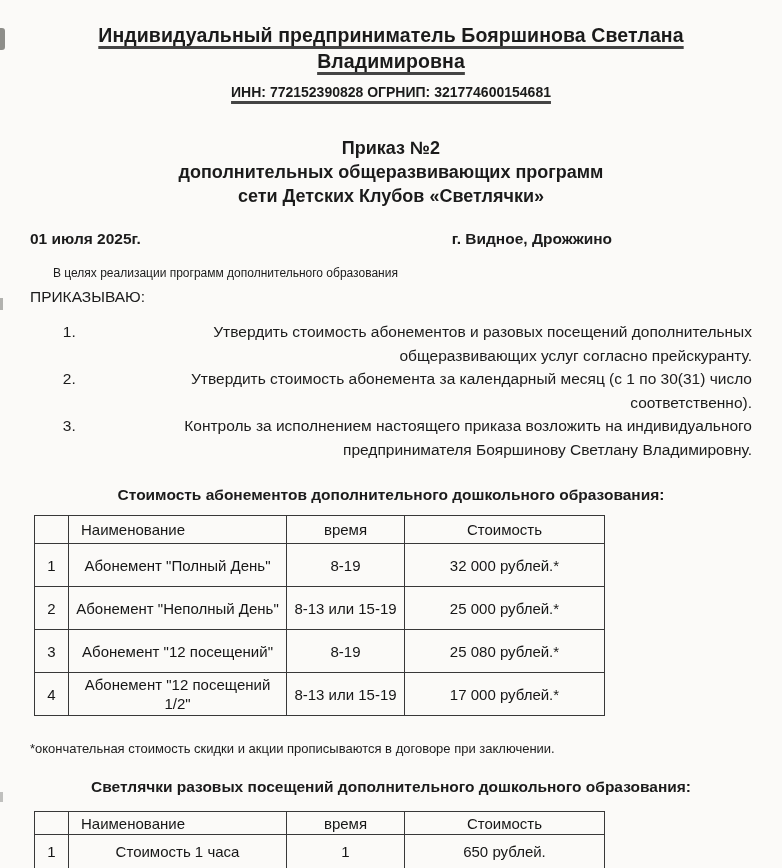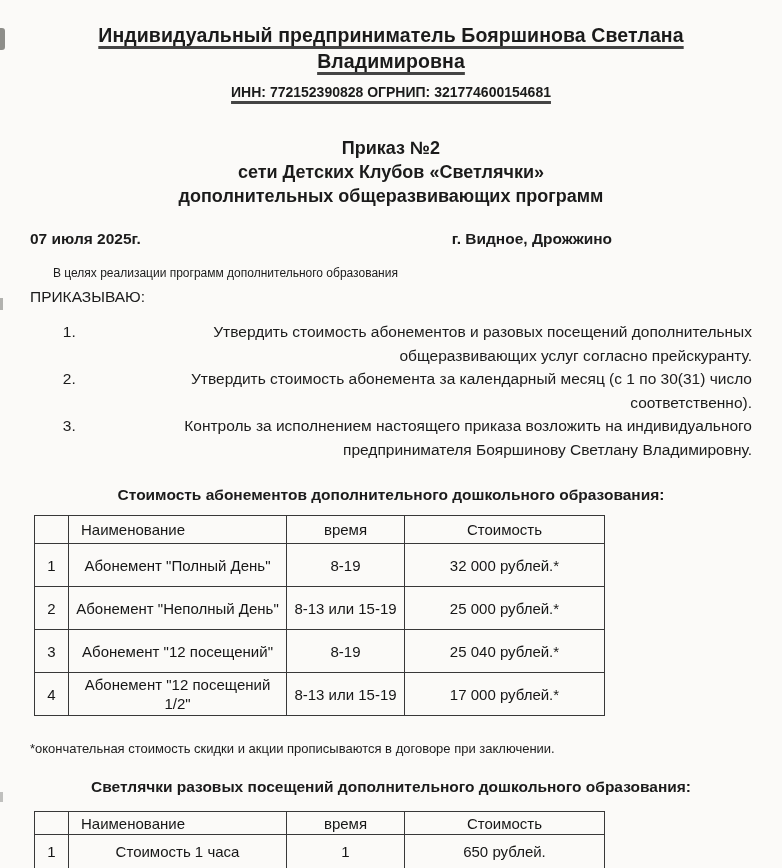--- a/index.html
+++ b/index.html
@@ -153,26 +153,26 @@
 
 <div class="page">
 
   <div class="doc-header">
     <div class="l1">Индивидуальный предприниматель Бояршинова Светлана Владимировна</div>
     <div class="l2">ИНН: 772152390828 ОГРНИП: 321774600154681</div>
   </div>
 
   <div class="order-title">
     <div>Приказ №2</div>
+    <div>дополнительных общеразвивающих программ</div>
     <div>сети Детских Клубов «Светлячки»</div>
-    <div>дополнительных общеразвивающих программ</div>
   </div>
 
   <div class="meta-row">
-    <span class="date">07 июля 2025г.</span>
+    <span class="date">01 июля 2025г.</span>
     <span class="place">г. Видное, Дрожжино</span>
   </div>
 
   <div class="intro">В целях реализации программ дополнительного образования</div>
   <div class="resolve">ПРИКАЗЫВАЮ:</div>
 
   <ol class="order-list">
     <li>Утвердить стоимость абонементов и разовых посещений дополнительных общеразвивающих услуг согласно прейскуранту.</li>
     <li>Утвердить стоимость абонемента за календарный месяц (с 1 по 30(31) число соответственно).</li>
     <li>Контроль за исполнением настоящего приказа возложить на индивидуального предпринимателя Бояршинову Светлану Владимировну.</li>
@@ -205,21 +205,21 @@
       <tr>
         <td>2</td>
         <td>Абонемент "Неполный День"</td>
         <td class="time-cell">8-13 или 15-19</td>
         <td>25 000 рублей.*</td>
       </tr>
       <tr>
         <td>3</td>
         <td>Абонемент "12 посещений"</td>
         <td class="time-cell">8-19</td>
-        <td>25 040 рублей.*</td>
+        <td>25 080 рублей.*</td>
       </tr>
       <tr>
         <td>4</td>
         <td>Абонемент "12 посещений 1/2"</td>
         <td class="time-cell">8-13 или 15-19</td>
         <td>17 000 рублей.*</td>
       </tr>
     </tbody>
   </table>
 

